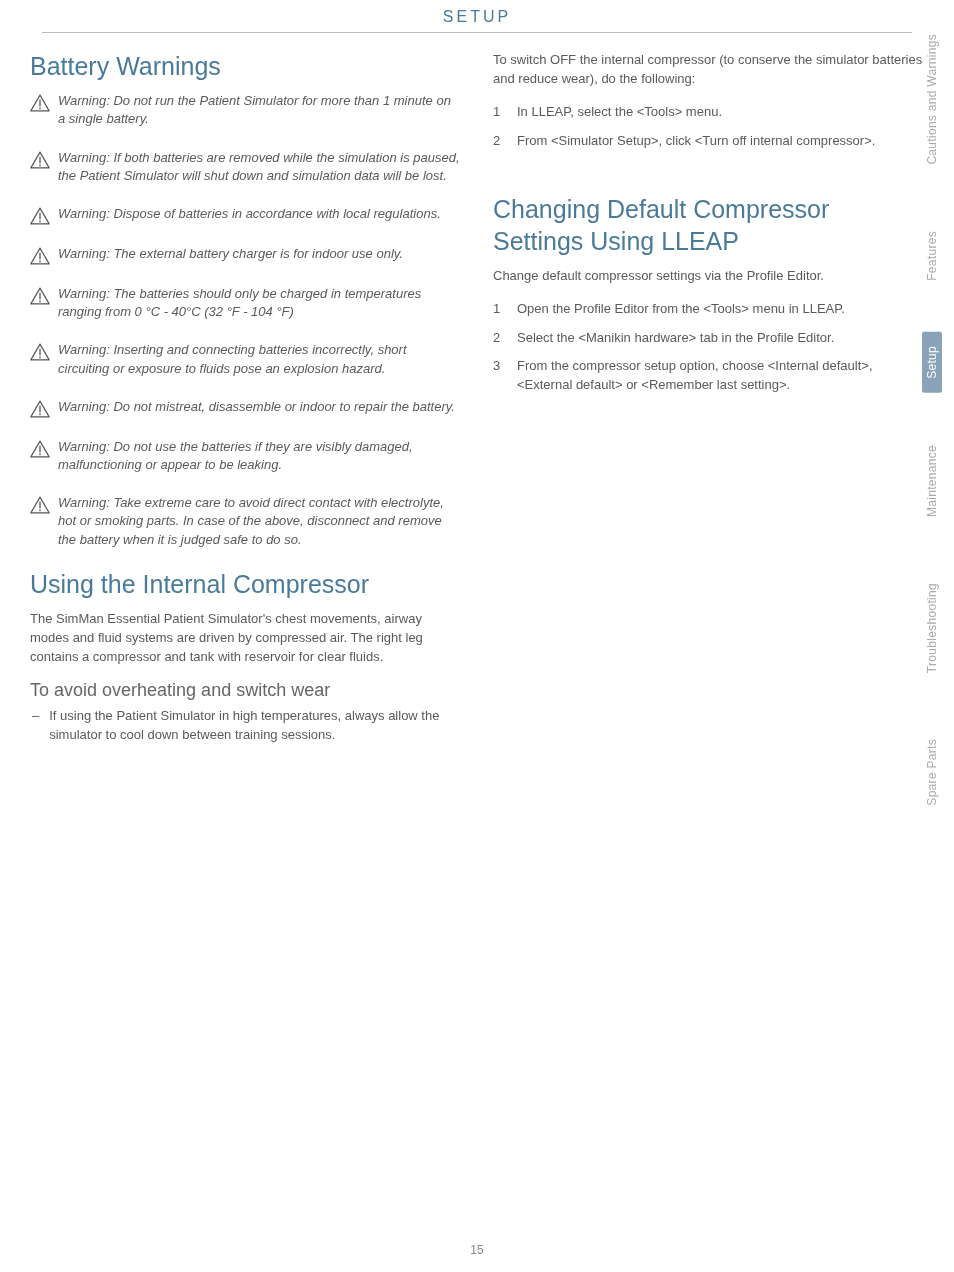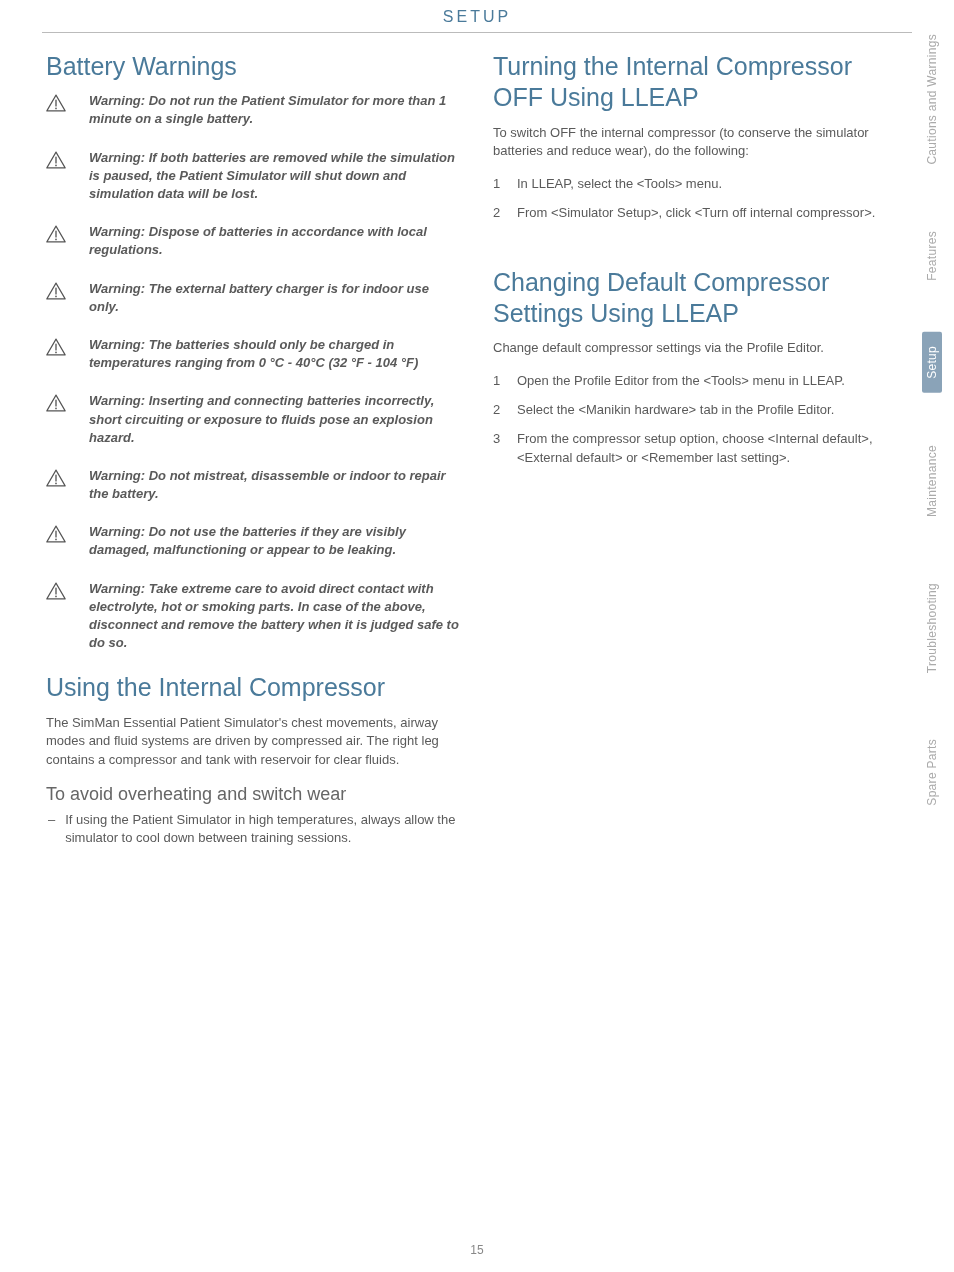--- a/index.html
+++ b/index.html
@@ -17,40 +17,39 @@
     color: #4a7a9a;
     font-size: 16px;
     letter-spacing: 3px;
     font-weight: 400;
     padding: 8px 0 6px;
     border-bottom: 0.5px solid #bbb;
     margin: 0 42px 18px;
   }
   .content {
     display: flex;
-    padding: 0 46px;
+    padding: 0 30px;
     gap: 32px;
   }
   .col {
     flex: 1;
     min-width: 0;
   }
   h2 {
     color: #4a7a9a;
     font-weight: 300;
     font-size: 25px;
     margin-bottom: 10px;
     line-height: 1.25;
   }
   .warn-block {
     display: flex;
     align-items: flex-start;
-    gap: 23px;
+    gap: 8px;
     margin-bottom: 20px;
-    font-weight: bold;
   }
   .warn-icon {
     flex: 0 0 auto;
     width: 20px;
     height: 18px;
     margin-top: 2px;
   }
   .warn-text {
     font-style: italic;
     font-size: 13px;
@@ -211,21 +210,20 @@
     <p class="body-text">The SimMan Essential Patient Simulator's chest movements, airway modes and fluid systems are driven by compressed air. The right leg contains a compressor and tank with reservoir for clear fluids.</p>
 
     <h3>To avoid overheating and switch wear</h3>
     <div class="dash-item">
       <span class="dash">–</span>
       <span>If using the Patient Simulator in high temperatures, always allow the simulator to cool down between training sessions.</span>
     </div>
   </div>
 
   <div class="col">
-    <h2>Turning the Internal Compressor OFF Using LLEAP</h2>
     <p class="body-text">To switch OFF the internal compressor (to conserve the simulator batteries and reduce wear), do the following:</p>
     <ol class="num-list" id="turning-steps">
         <li>
           <span class="num">1</span>
           <span>In LLEAP, select the &lt;Tools&gt; menu.</span>
         </li>
         <li>
           <span class="num">2</span>
           <span>From &lt;Simulator Setup&gt;, click &lt;Turn off internal compressor&gt;.</span>
         </li>

